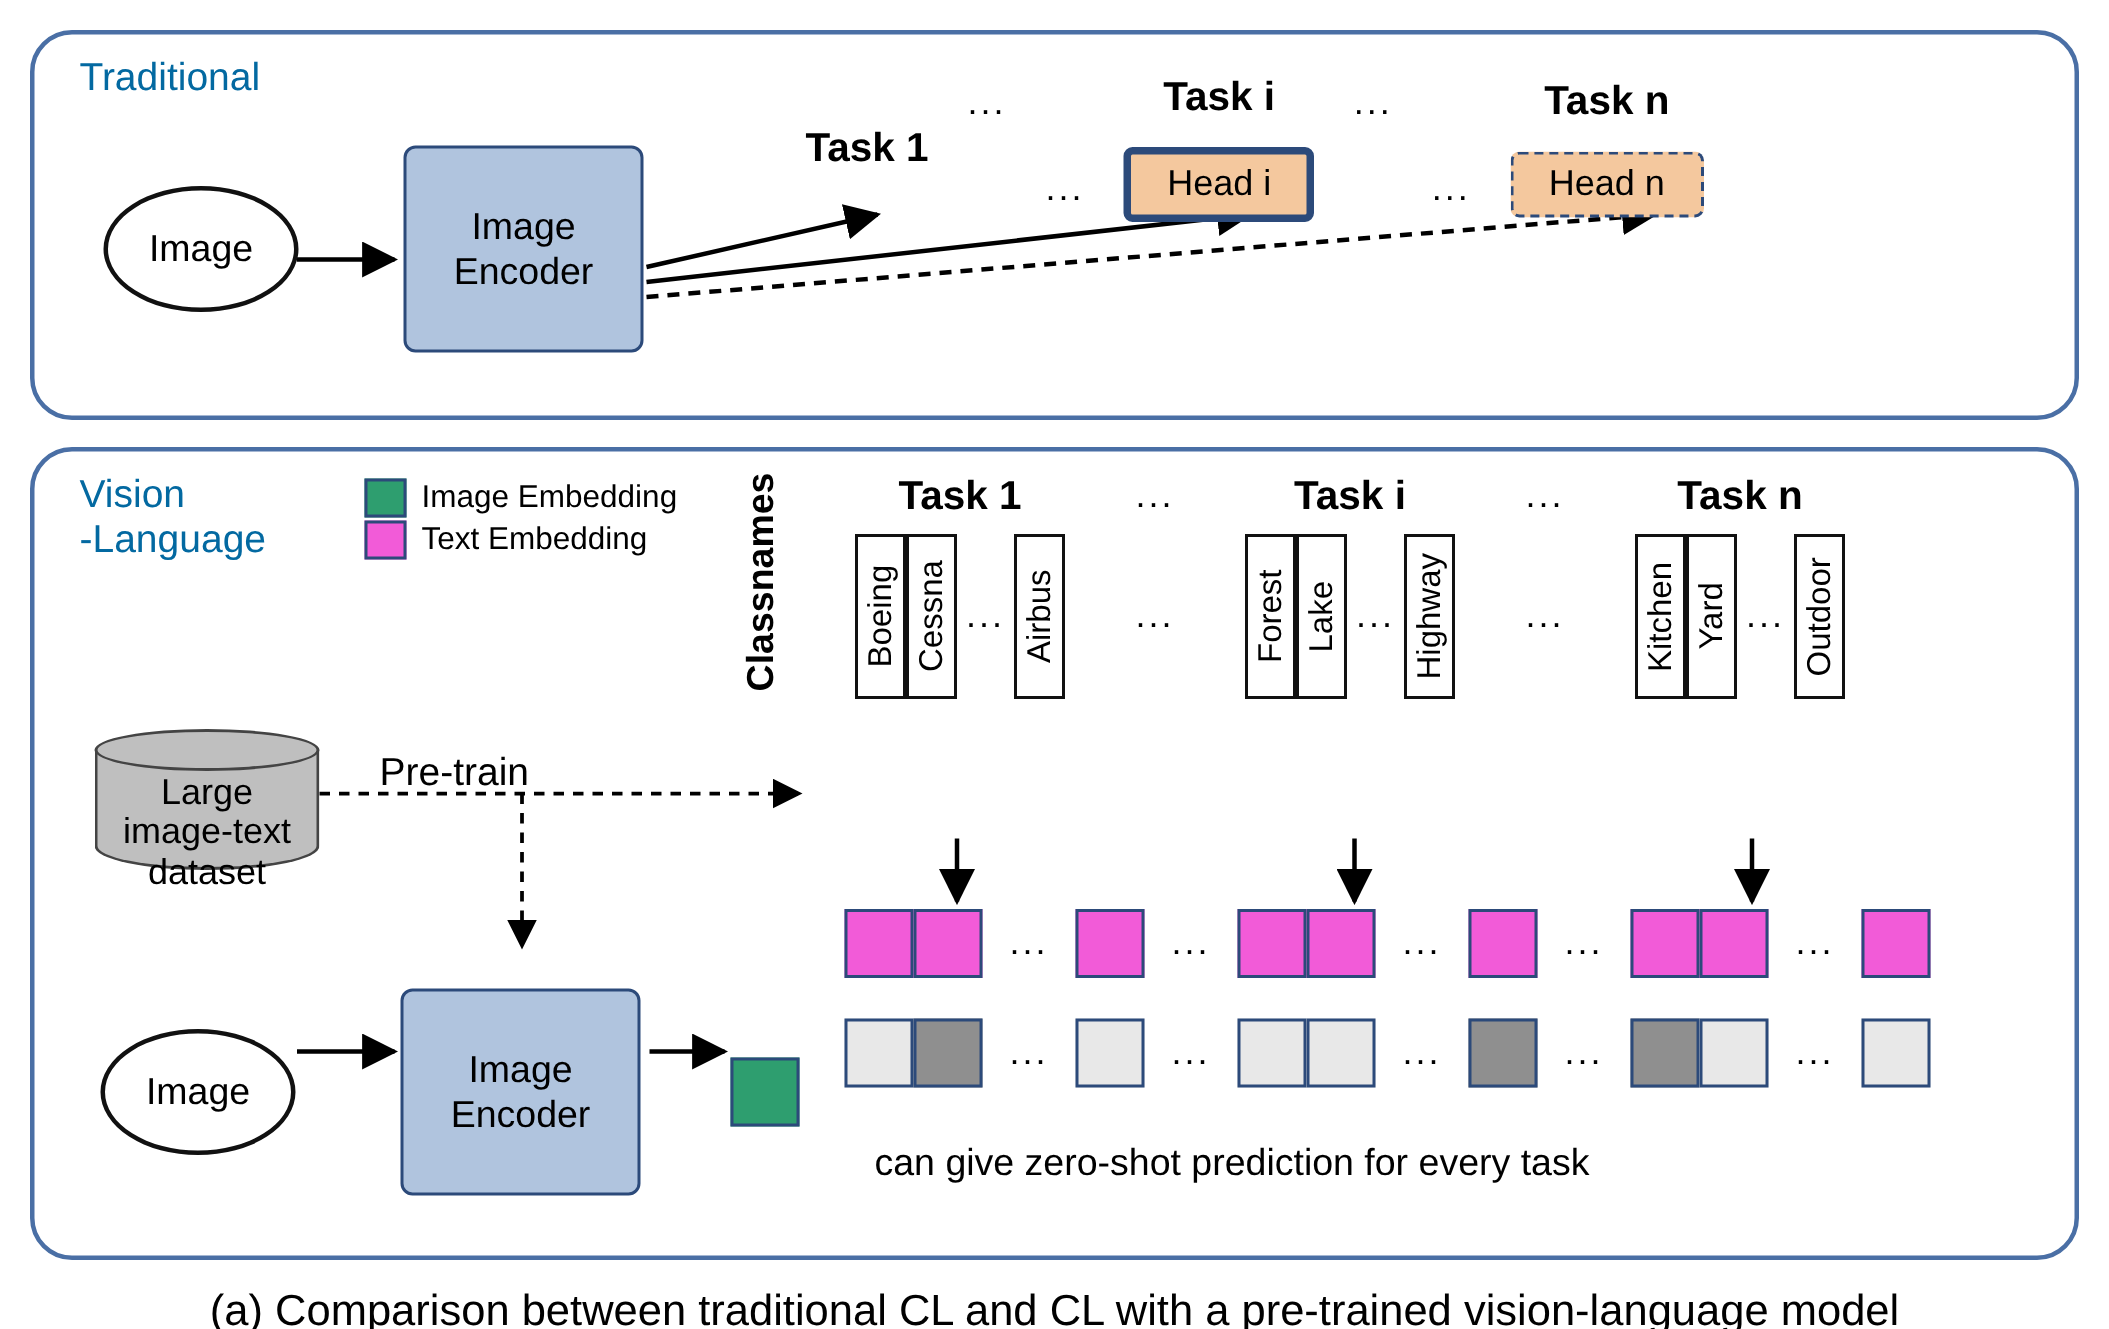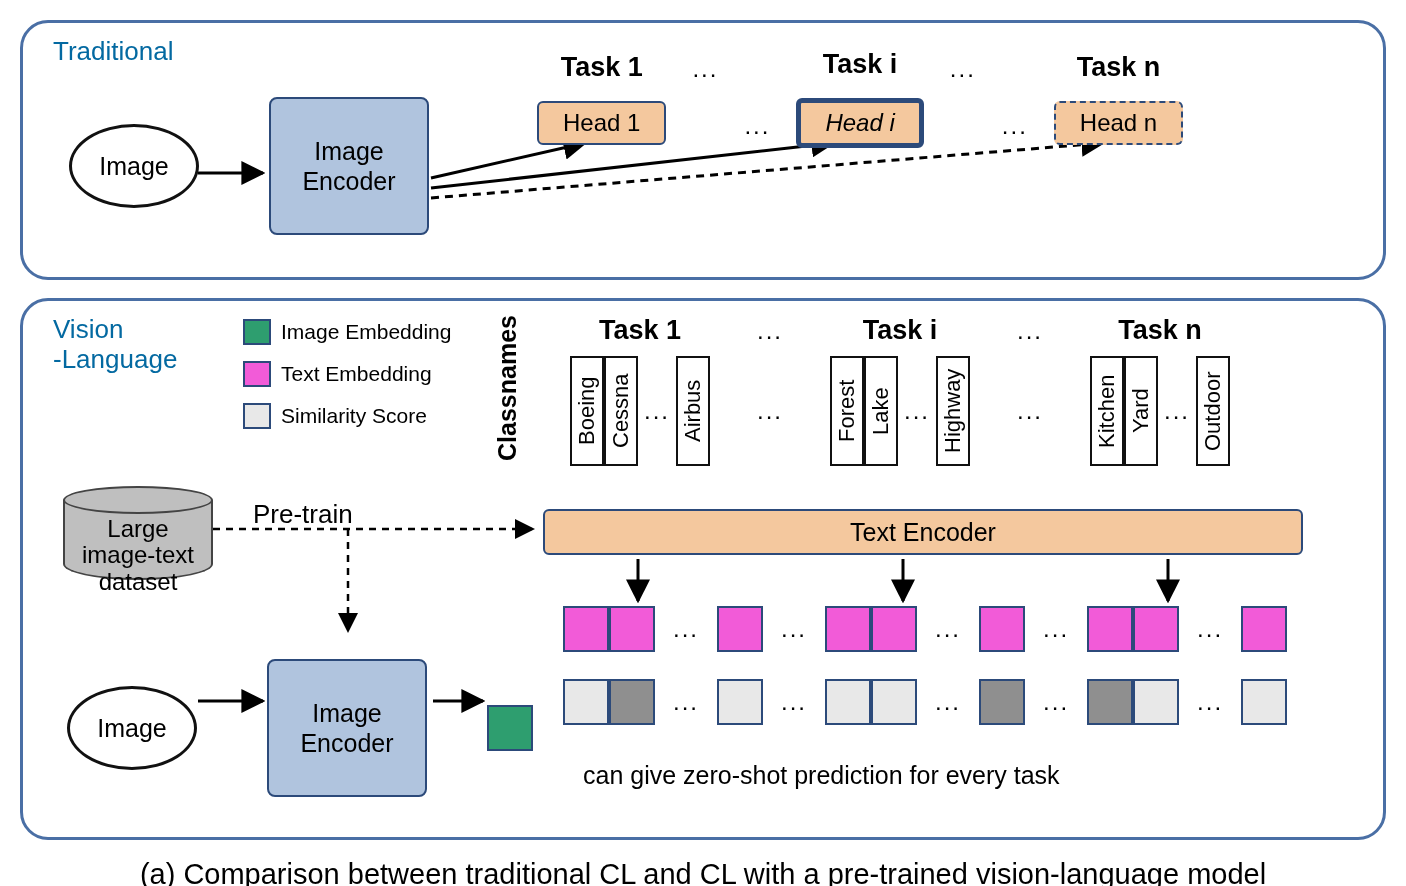--- a/index.html
+++ b/index.html
@@ -58,36 +58,36 @@
     flex-shrink: 0;
   }
   .head-box {
     background: #f4c89e;
     border: 2px solid #2c4a7a;
     border-radius: 6px;
     padding: 6px 24px;
     font-size: 24px;
     display: inline-block;
   }
-  .head-current { border-width: 5px; font-style: italic; }
+  .head-current { border-width: 5px; }
   .head-future  { border-style: dashed; }
   .task-label { font-size: 27px; font-weight: 700; }
   .dots { font-size: 24px; letter-spacing: 2px; }
   .tasks-row {
     display: flex;
     align-items: center;
     gap: 26px;
     margin-left: 40px;
   }
   .task-col { display:flex; flex-direction:column; align-items:center; gap:18px; }
   .note { font-size: 25px; }
   .caption { font-size: 29px; text-align: center; margin-top: 10px; }
 
   
-  .legend { font-size: 21px; display:flex; flex-direction:column; gap:16px; }
+  .legend { font-size: 21px; display:flex; flex-direction:column; gap:2px; }
   .legend-row { display:flex; align-items:center; gap:10px; }
   .swatch { width:28px; height:26px; border:2px solid #2c4a7a; }
   .sw-green { background:#2e9e6f; }
   .sw-pink  { background:#f25bd8; }
   .sw-grey  { background:#e8e8e8; }
 
   
   .db {
     width: 150px;
     height: 94px;
@@ -182,21 +182,20 @@
     <div style="width:70px;"></div>
     <div class="encoder">
       <span style="white-space:pre-line;">Image
 Encoder</span>
     </div>
 
     <div style="position:absolute; left:490px; top:-48px; width:830px;">
       <div class="tasks-row" style="margin-left:0; justify-content:flex-start;">
         <div class="task-col">
           <div class="task-label">Task 1</div>
-          <div class="head-box"><span>Head 1</span></div>
         </div>
         <div class="dots" style="align-self:flex-start; margin-top:6px;">...</div>
         <div class="dots" style="align-self:flex-end; margin-bottom:8px;">...</div>
         <div class="task-col">
           <div class="task-label">Task i</div>
           <div class="head-box head-current"><span>Head i</span></div>
         </div>
         <div class="dots" style="align-self:flex-start; margin-top:6px;">...</div>
         <div class="dots" style="align-self:flex-end; margin-bottom:8px;">...</div>
         <div class="task-col">
@@ -233,24 +232,20 @@
   </svg>
 
   <div class="legend" style="position:absolute; left:220px; top:18px;">
     <div class="legend-row">
       <div class="swatch sw-green"></div>
       <span>Image Embedding</span>
     </div>
     <div class="legend-row">
       <div class="swatch sw-pink"></div>
       <span>Text Embedding</span>
-    </div>
-    <div class="legend-row">
-      <div class="swatch sw-grey"></div>
-      <span>Similarity Score</span>
     </div>
   </div>
 
   <div style="position:absolute; left:470px; top:14px; display:flex; align-items:flex-start; gap:12px;">
     <div class="classnames-title">Classnames</div>
 
     <div style="display:flex; flex-direction:column; gap:10px;">
 
       <div style="display:flex; align-items:center; gap:0;">
         <div class="task-label" style="width:200px; text-align:center;">Task 1</div>
@@ -292,23 +287,20 @@
     <div class="db">
       <div class="body"></div>
       <div class="top"></div>
       <div class="txt" style="white-space:pre-line;">Large
 image-text
 dataset</div>
     </div>
   </div>
   <div class="pretrain-label" style="position:absolute; left:230px; top:198px;">Pre-train</div>
 
-  <div class="text-encoder" style="position:absolute; left:520px; top:208px; width:760px; height:46px;">
-    <span>Text Encoder</span>
-  </div>
 
   <div class="emb-row" style="position:absolute; left:540px; top:305px;">
 
     <div class="emb-group">
         <div class="emb-box emb-pink"></div>
         <div class="emb-box emb-pink"></div>
       </div>
     <div class="dots">...</div>
     <div class="emb-box emb-pink"></div>
     <div class="dots">...</div>

